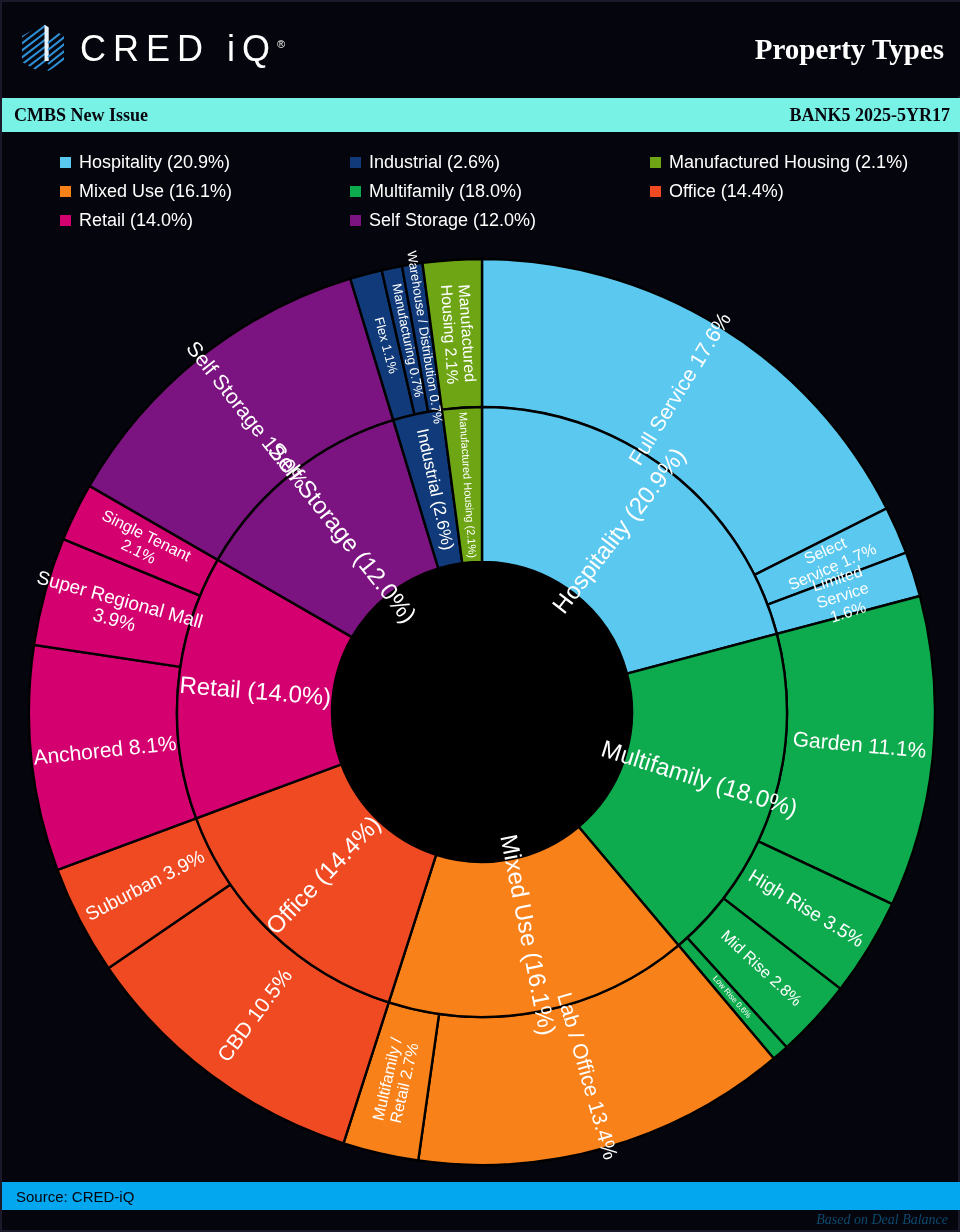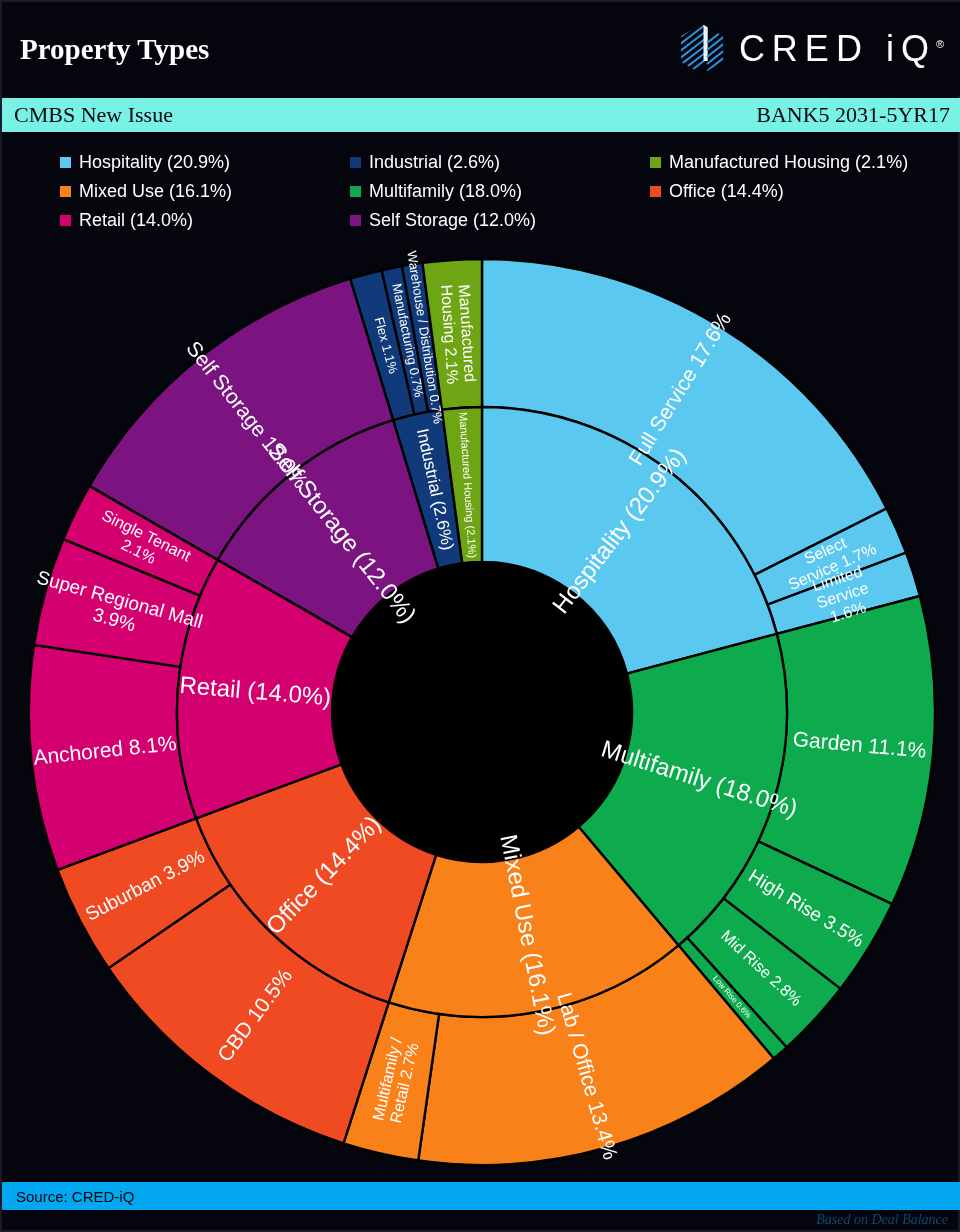--- a/index.html
+++ b/index.html
@@ -48,22 +48,22 @@
     position: absolute; left: 0; top: 96px;
     width: 960px; height: 34px;
     background: #79f2e6;
     display: flex; align-items: center;
     justify-content: space-between;
     padding: 0 12px;
   }
   #subheader span {
     color: #06060f;
     font-family: "Liberation Serif", serif;
-    font-weight: normal;
-    font-size: 22px;
+    font-weight: bold;
+    font-size: 18px;
   }
 
   
   #legend {
     position: absolute; left: 58px; top: 150px;
     width: 880px;
     display: grid;
     grid-template-columns: 290px 300px 290px;
     row-gap: 8px;
   }
@@ -113,21 +113,20 @@
     font-style: italic;
     margin-top: 48px;
   }
 </style>
 </head>
 <body>
 
 <div id="page">
 
   <div id="header">
-    <div id="page-title">Property Types</div>
     <div id="brand">
       <svg id="logo-mark" viewBox="0 0 46 52">
         <defs>
           <clipPath id="hexclip">
             <polygon points="23,1 44,13 44,39 23,51 2,39 2,13"></polygon>
           </clipPath>
         </defs>
         <g clip-path="url(#hexclip)">
           <rect x="0" y="0" width="46" height="52" fill="#05050d"></rect>
           <g stroke="#2f8fd6" stroke-width="2.1" fill="none">
@@ -147,25 +146,26 @@
             <line x1="28" y1="34" x2="56" y2="12"></line>
             <line x1="28" y1="41" x2="56" y2="19"></line>
             <line x1="28" y1="48" x2="56" y2="26"></line>
             <line x1="28" y1="55" x2="56" y2="33"></line>
             <line x1="28" y1="62" x2="56" y2="40"></line>
           </g>
         </g>
       </svg>
       <div id="brand-name"><span>CRED iQ</span><span id="brand-reg">®</span></div>
     </div>
+    <div id="page-title">Property Types</div>
   </div>
 
   <div id="subheader">
     <span>CMBS New Issue</span>
-    <span>BANK5 2031-5YR17</span>
+    <span>BANK5 2025-5YR17</span>
   </div>
 
   <div id="legend">
       <div class="legend-item">
         <span class="legend-swatch" style="background: rgb(91, 200, 240);"></span>
         <span class="legend-label">Hospitality (20.9%)</span>
       </div>
       <div class="legend-item">
         <span class="legend-swatch" style="background: rgb(16, 58, 121);"></span>
         <span class="legend-label">Industrial (2.6%)</span>

